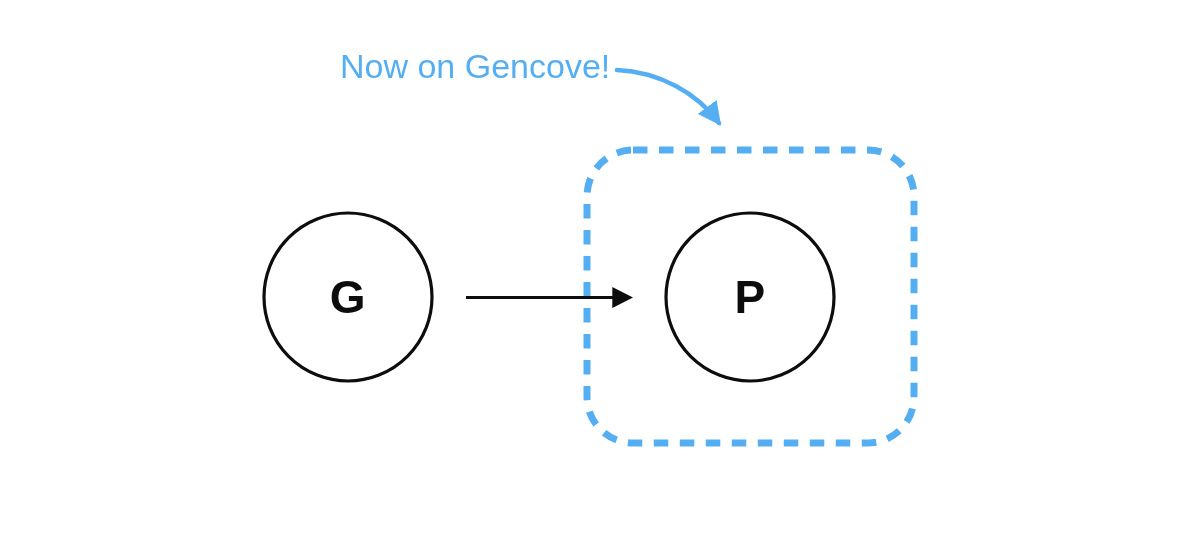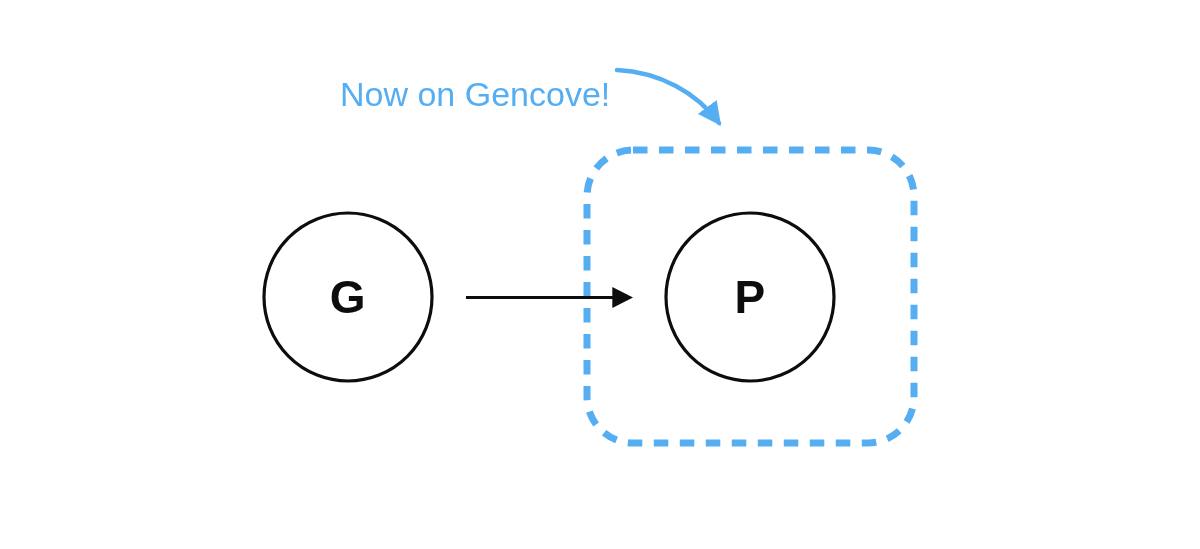--- a/index.html
+++ b/index.html
@@ -42,21 +42,20 @@
   .callout {
     position: absolute;
     left: 340px;
     top: 49px;
     font-size: 34px;
     line-height: 34px;
     font-weight: 400;
     color: #56aef2;
     white-space: nowrap;
     user-select: none;
-    margin-top: 28px;
   }
 </style>
 </head>
 <body>
 
 <div class="canvas">
 
   <svg viewBox="0 0 1200 549">
     <defs>
       <marker id="arrow-black" viewBox="0 0 10 10" refX="8.5" refY="5" markerWidth="6.5" markerHeight="6.5" orient="auto">

